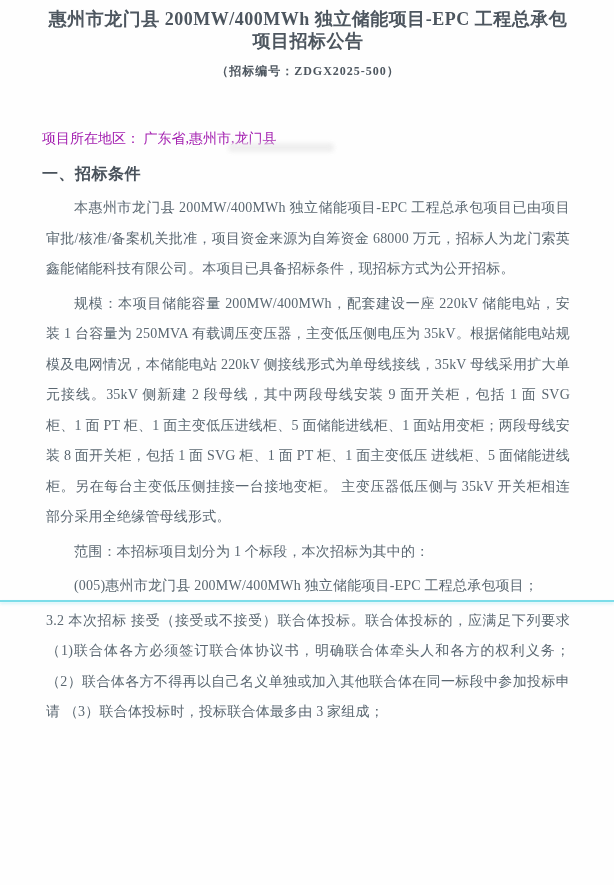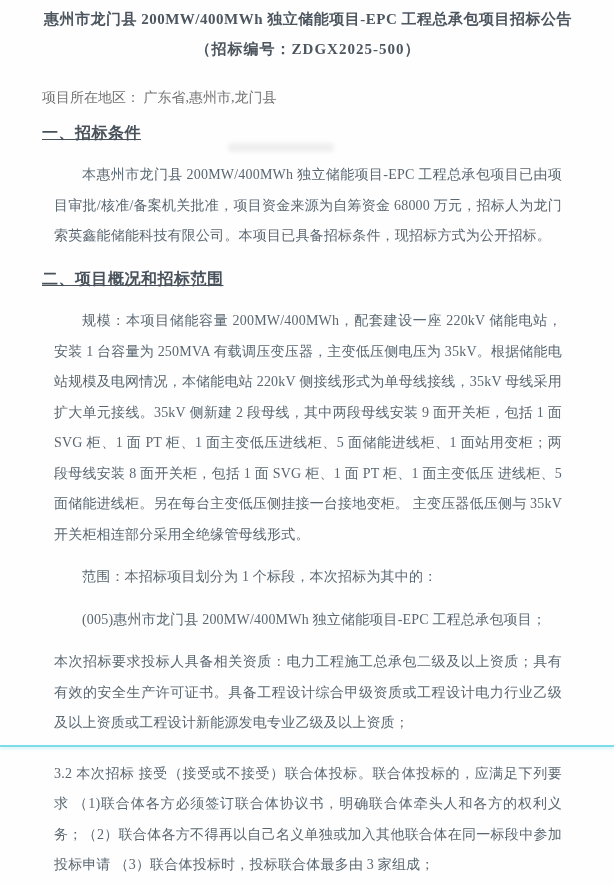--- a/index.html
+++ b/index.html
@@ -16,52 +16,51 @@
     overflow: hidden;
     font-family: "Liberation Serif", "DejaVu Serif", serif;
     color: #5a6771;
   }
   .content {
     padding: 0 40px 0 42px;
   }
   .doc-title {
     margin-top: 8px;
     text-align: center;
-    font-size: 15px;
+    font-size: 18px;
     line-height: 22px;
     font-weight: bold;
     color: #4d565f;
     letter-spacing: 0.5px;
   }
   .doc-subtitle {
     margin-top: 8px;
     text-align: center;
-    font-size: 15px;
+    font-size: 12px;
     line-height: 22px;
     font-weight: bold;
     color: #4d565f;
     letter-spacing: 1px;
   }
   .location-line {
-    margin-top: 23px;
+    margin-top: 42px;
     font-size: 14px;
     line-height: 30.5px;
-    color: #737373;
+    color: #a21caf;
   }
   .sec-heading {
     margin-top: 4px;
     font-size: 16px;
     line-height: 30.5px;
     font-weight: bold;
     color: #49525b;
     letter-spacing: 0.5px;
-    text-decoration: underline;
   }
   .para {
-    margin: 12px;
+    margin: 4px;
     font-size: 14px;
     line-height: 30.5px;
     text-align: justify;
     color: #5a6771;
     letter-spacing: 0.2px;
   }
   .indent {
     text-indent: 2em;
   }
   .divider {
@@ -93,30 +92,28 @@
     <div class="doc-title">惠州市龙门县 200MW/400MWh 独立储能项目-EPC 工程总承包项目招标公告</div>
 
     <div class="doc-subtitle">（招标编号：ZDGX2025-500）</div>
 
     <div class="location-line">项目所在地区： 广东省,惠州市,龙门县</div>
 
     <div class="sec-heading">一、招标条件</div>
 
     <p class="para indent">本惠州市龙门县 200MW/400MWh 独立储能项目-EPC 工程总承包项目已由项目审批/核准/备案机关批准，项目资金来源为自筹资金 68000 万元，招标人为龙门索英鑫能储能科技有限公司。本项目已具备招标条件，现招标方式为公开招标。</p>
 
-    <div class="sec-heading">二、项目概况和招标范围</div>
 
     <p class="para indent">规模：本项目储能容量 200MW/400MWh，配套建设一座 220kV 储能电站，安装 1 台容量为 250MVA 有载调压变压器，主变低压侧电压为 35kV。根据储能电站规模及电网情况，本储能电站 220kV 侧接线形式为单母线接线，35kV 母线采用扩大单元接线。35kV 侧新建 2 段母线，其中两段母线安装 9 面开关柜，包括 1 面 SVG 柜、1 面 PT 柜、1 面主变低压进线柜、5 面储能进线柜、1 面站用变柜；两段母线安装 8 面开关柜，包括 1 面 SVG 柜、1 面 PT 柜、1 面主变低压 进线柜、5 面储能进线柜。另在每台主变低压侧挂接一台接地变柜。 主变压器低压侧与 35kV 开关柜相连部分采用全绝缘管母线形式。</p>
 
     <p class="para indent">范围：本招标项目划分为 1 个标段，本次招标为其中的：</p>
 
     <p class="para indent">(005)惠州市龙门县 200MW/400MWh 独立储能项目-EPC 工程总承包项目；</p>
 
 
 
-    <p class="para">本次招标要求投标人具备相关资质：电力工程施工总承包二级及以上资质；具有有效的安全生产许可证书。具备工程设计综合甲级资质或工程设计电力行业乙级及以上资质或工程设计新能源发电专业乙级及以上资质；</p>
 
     <div class="divider"></div>
 
     <p class="para">3.2 本次招标 接受（接受或不接受）联合体投标。联合体投标的，应满足下列要求 （1)联合体各方必须签订联合体协议书，明确联合体牵头人和各方的权利义务；（2）联合体各方不得再以自己名义单独或加入其他联合体在同一标段中参加投标申请 （3）联合体投标时，投标联合体最多由 3 家组成；</p>
 
   </div>
 </div>
 
 </body></html>

